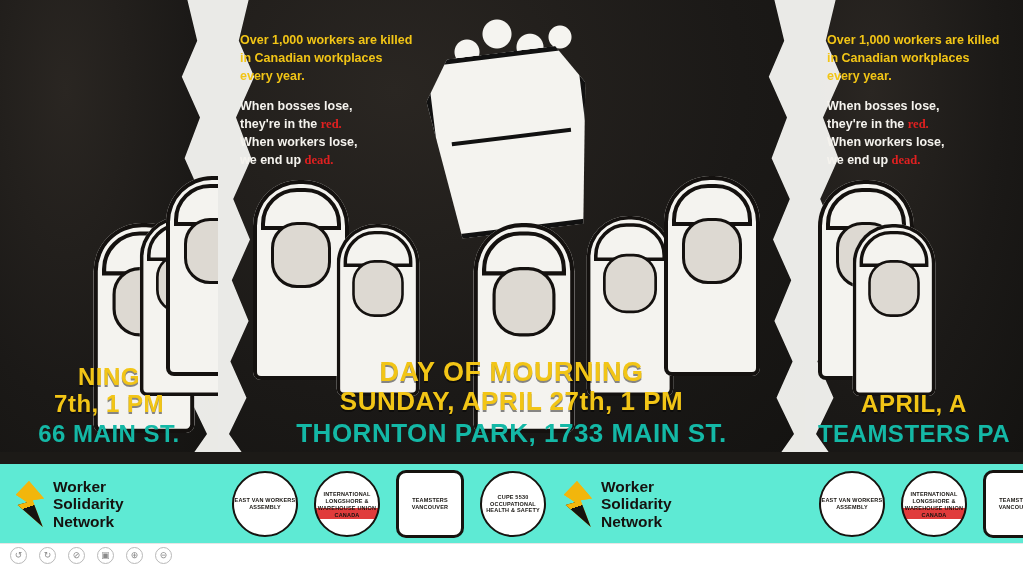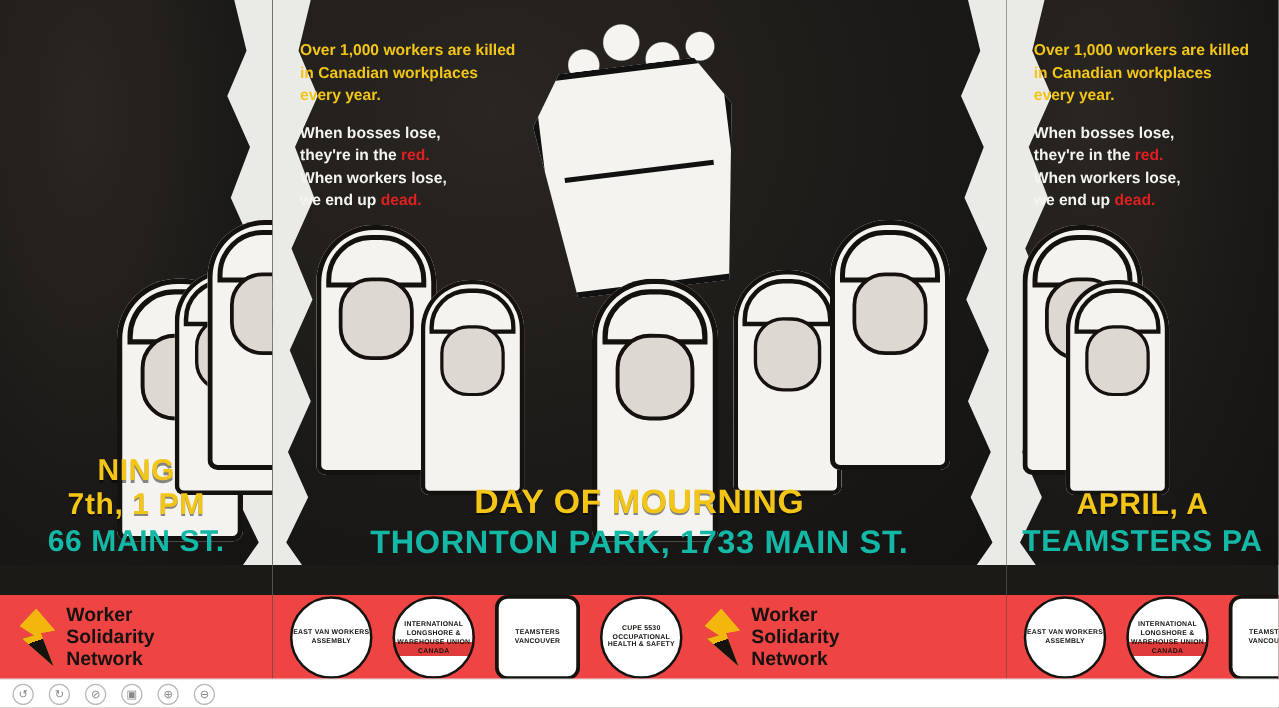--- a/index.html
+++ b/index.html
@@ -68,22 +68,22 @@
     background: #f6f5f2;
     clip-path: polygon(100% 0, 42% 0, 56% 9%, 34% 17%, 60% 26%, 38% 35%, 64% 44%,
                        40% 53%, 66% 62%, 42% 71%, 68% 80%, 45% 88%, 70% 96%, 52% 100%, 100% 100%);
     opacity: .95;
   }
 
   
   .poster-bottom {
     position: absolute;
     left: 0; right: 0; bottom: 0;
-    height: 68px;
-    background: #ef4444;
+    height: 80px;
+    background: #5eead4;
   }
 
   
   .headline {
     position: absolute;
     left: 0; right: 0;
     bottom: 96px;
     text-align: center;
     color: #f2c516;
     font-weight: 800;
@@ -104,21 +104,21 @@
     position: absolute;
     top: 32px;
     left: 22px;
     width: 230px;
     color: #f2c516;
     font-size: 12.5px;
     font-weight: 700;
     line-height: 1.42;
   }
   .copy .para2 { margin-top: 13px; color: #f5f3ee; }
-  .copy .red { color: #e02020; }
+  .copy .red { color: #e02020; font-family: Liberation Serif, serif; }
 
   
   .illus {
     position: absolute;
     inset: 0;
   }
   .coffin {
     position: absolute;
     width: 150px; height: 170px;
     top: 52px; left: 50%;
@@ -344,20 +344,21 @@
             <div>When bosses lose,</div>
             <div><span>they're in the </span><span class="red">red.</span></div>
             <div>When workers lose,</div>
             <div><span>we end up </span><span class="red">dead.</span></div>
           </div>
         </div>
       </div>
 
       <div class="headline">
         <span class="l1">DAY OF MOURNING</span>
+        <span class="l2">SUNDAY, APRIL 27th, 1 PM</span>
         <span class="l3">THORNTON PARK, 1733 MAIN ST.</span>
       </div>
 
       <div class="poster-bottom">
         <div class="logos">
           <div class="logo">
             <div class="badge">
               <span class="inner">EAST VAN WORKERS ASSEMBLY</span>
             </div>
           </div>

